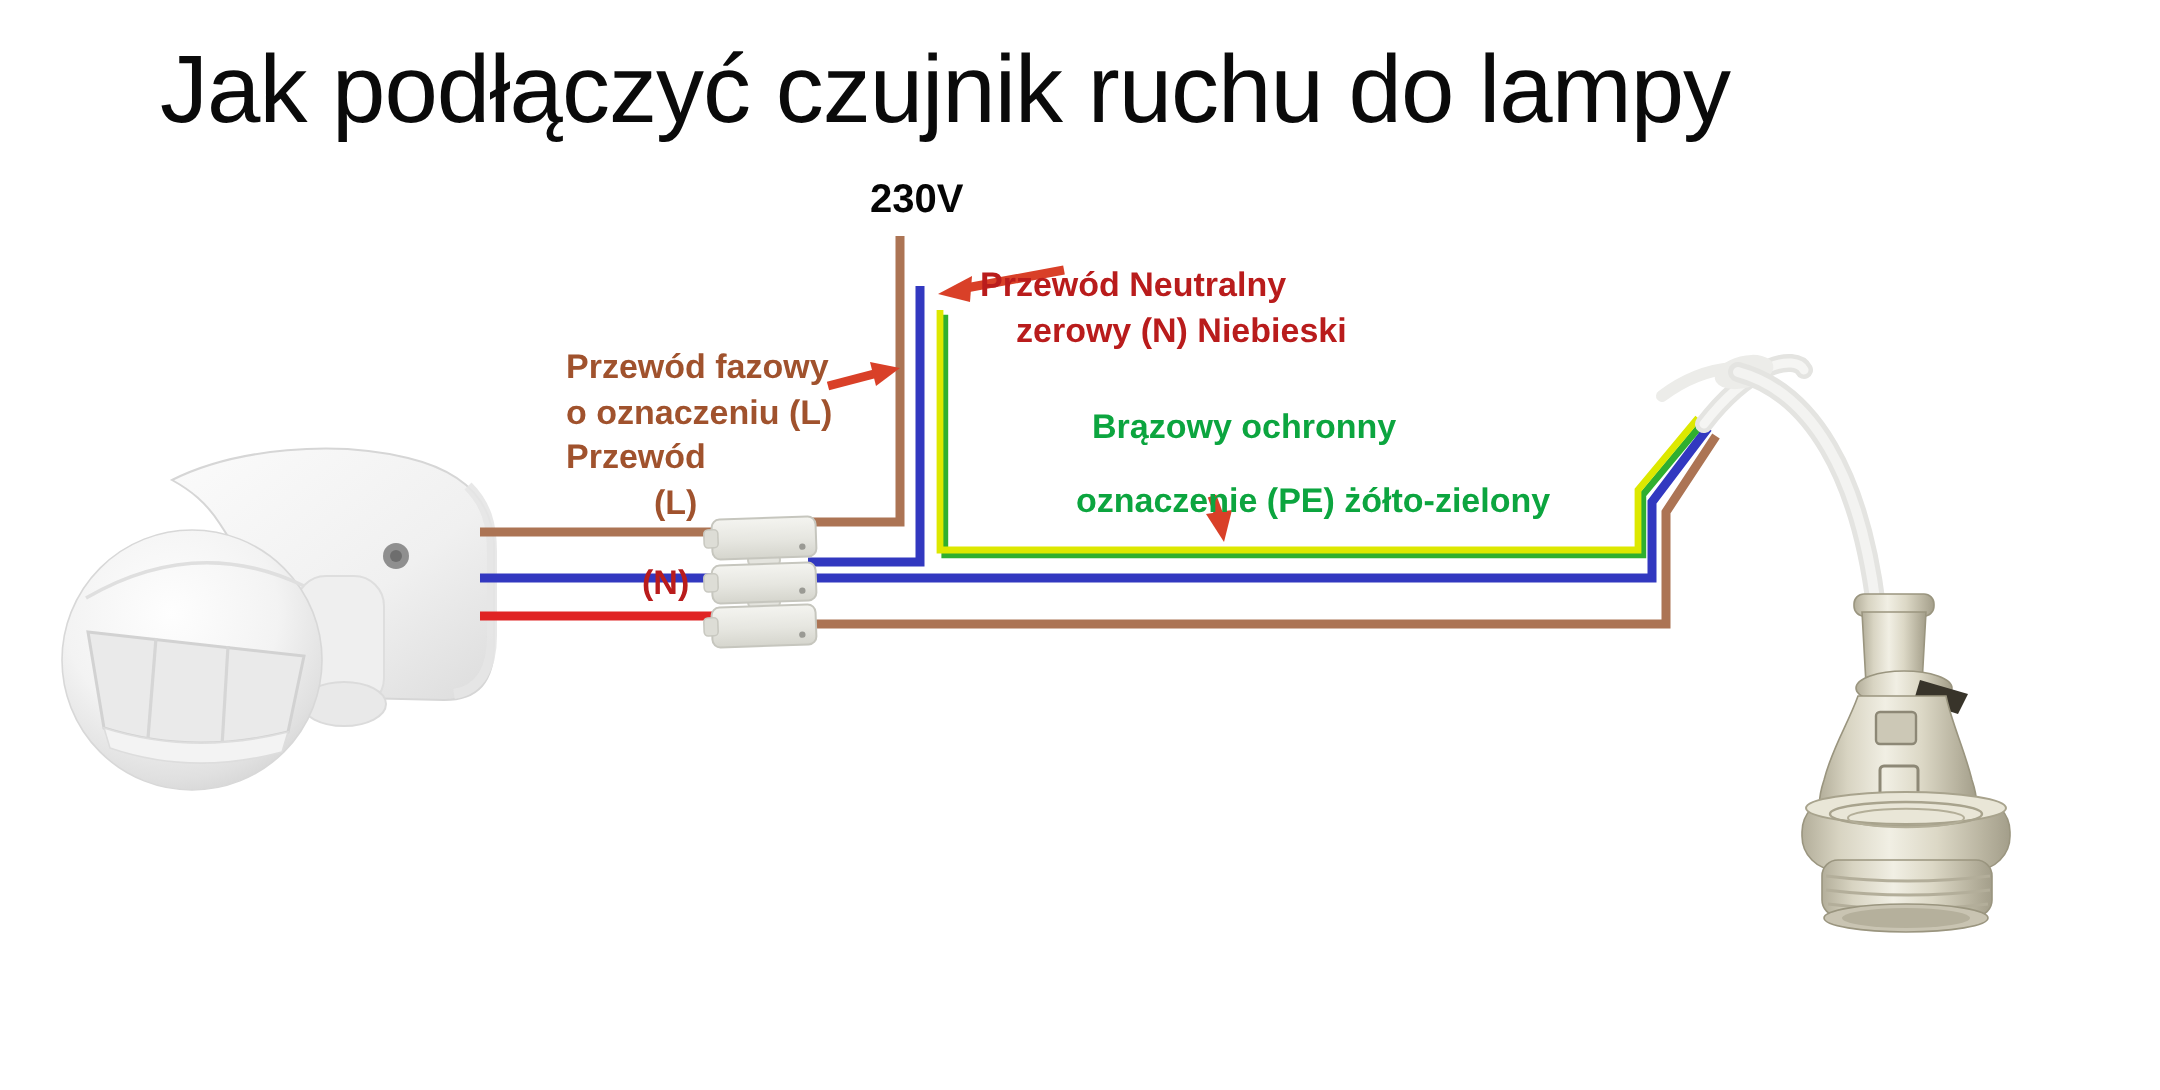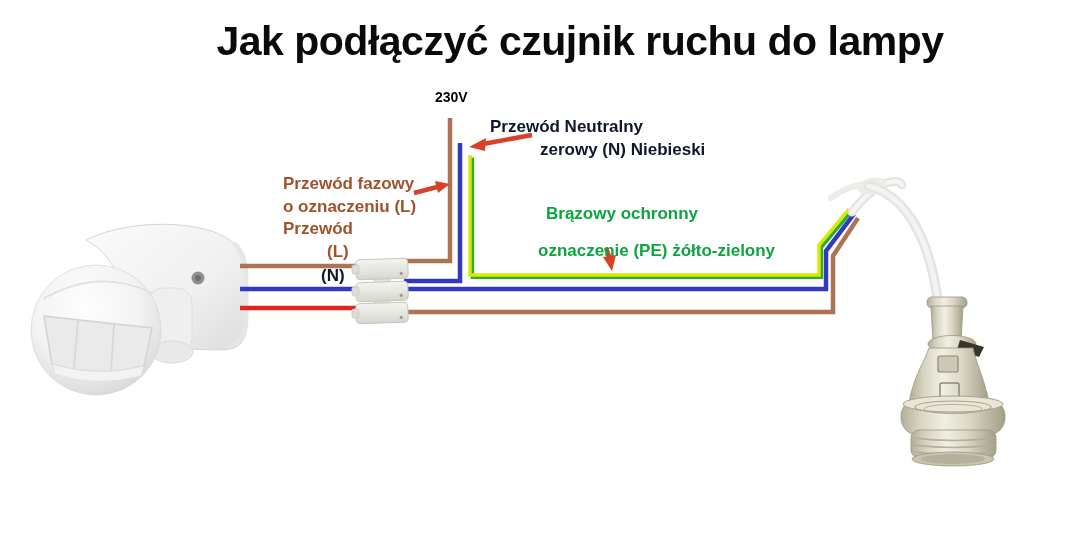--- a/index.html
+++ b/index.html
@@ -2,28 +2,28 @@
 <html><head>
 <meta charset="utf-8">
 <style>
   html,body{margin:0;padding:0;background:#ffffff;}
   #stage{
     position:relative;width:1080px;height:545px;background:#ffffff;overflow:hidden;
     font-family:"Liberation Sans",sans-serif;
   }
   #diagram-svg{position:absolute;left:0;top:0;}
   .lbl{position:absolute;font-weight:bold;font-size:17px;line-height:21px;white-space:nowrap;}
-  .c-blue{color:#0f172a;}
+  .c-blue{color:#b91c1c;margin-top:16px;}
   .c-brown{color:#A0522D;}
   .c-green{color:#0CA53F;}
   #main-title{
-    position:absolute;left:80px;top:18px;width:1000px;text-align:center;
-    font-size:41px;font-weight:bold;letter-spacing:-0.5px;color:#0a0a0a;
+    position:absolute;left:80px;top:18px;width:1000px;text-align:left;
+    font-size:48px;font-weight:normal;letter-spacing:-0.5px;color:#0a0a0a;
   }
-  #voltage-label{position:absolute;left:435px;top:89px;font-size:14px;font-weight:bold;color:#050505;}
+  #voltage-label{position:absolute;left:435px;top:89px;font-size:20px;font-weight:bold;color:#050505;}
 </style>
 </head>
 <body>
 
 <div id="stage">
 
   <svg id="diagram-svg" width="1080" height="545" viewBox="0 0 1080 545">
     <defs>
       <radialGradient id="ballGrad" cx="42%" cy="32%" r="75%">
         <stop offset="0%" stop-color="#FEFEFE"></stop>
@@ -157,21 +157,21 @@
         <polygon points="612,271 603,257 616,255" fill="#D94028"></polygon>
       </g>
     </g>
   </svg>
 
   <div id="main-title">Jak podłączyć czujnik ruchu do lampy</div>
 
   <div id="voltage-label">230V</div>
 
   <div class="lbl c-blue" style="left:490px;top:116px;">Przewód Neutralny</div>
-  <div class="lbl c-blue" style="left:540px;top:139px;text-align:right;">zerowy (N) Niebieski</div>
+  <div class="lbl c-blue" style="left:508px;top:139px;text-align:right;">zerowy (N) Niebieski</div>
 
   <div class="lbl c-brown" style="left:283px;top:173px;">Przewód fazowy</div>
   <div class="lbl c-brown" style="left:283px;top:196px;">o oznaczeniu (L)</div>
   <div class="lbl c-brown" style="left:283px;top:218px;">Przewód</div>
 
   <div class="lbl c-green" style="left:546px;top:203px;">Brązowy ochronny</div>
   <div class="lbl c-green" style="left:538px;top:240px;">oznaczenie (PE) żółto-zielony</div>
 
   <div class="lbl c-brown" style="left:327px;top:241px;">(L)</div>
   <div class="lbl c-blue" style="left:321px;top:265px;">(N)</div>

